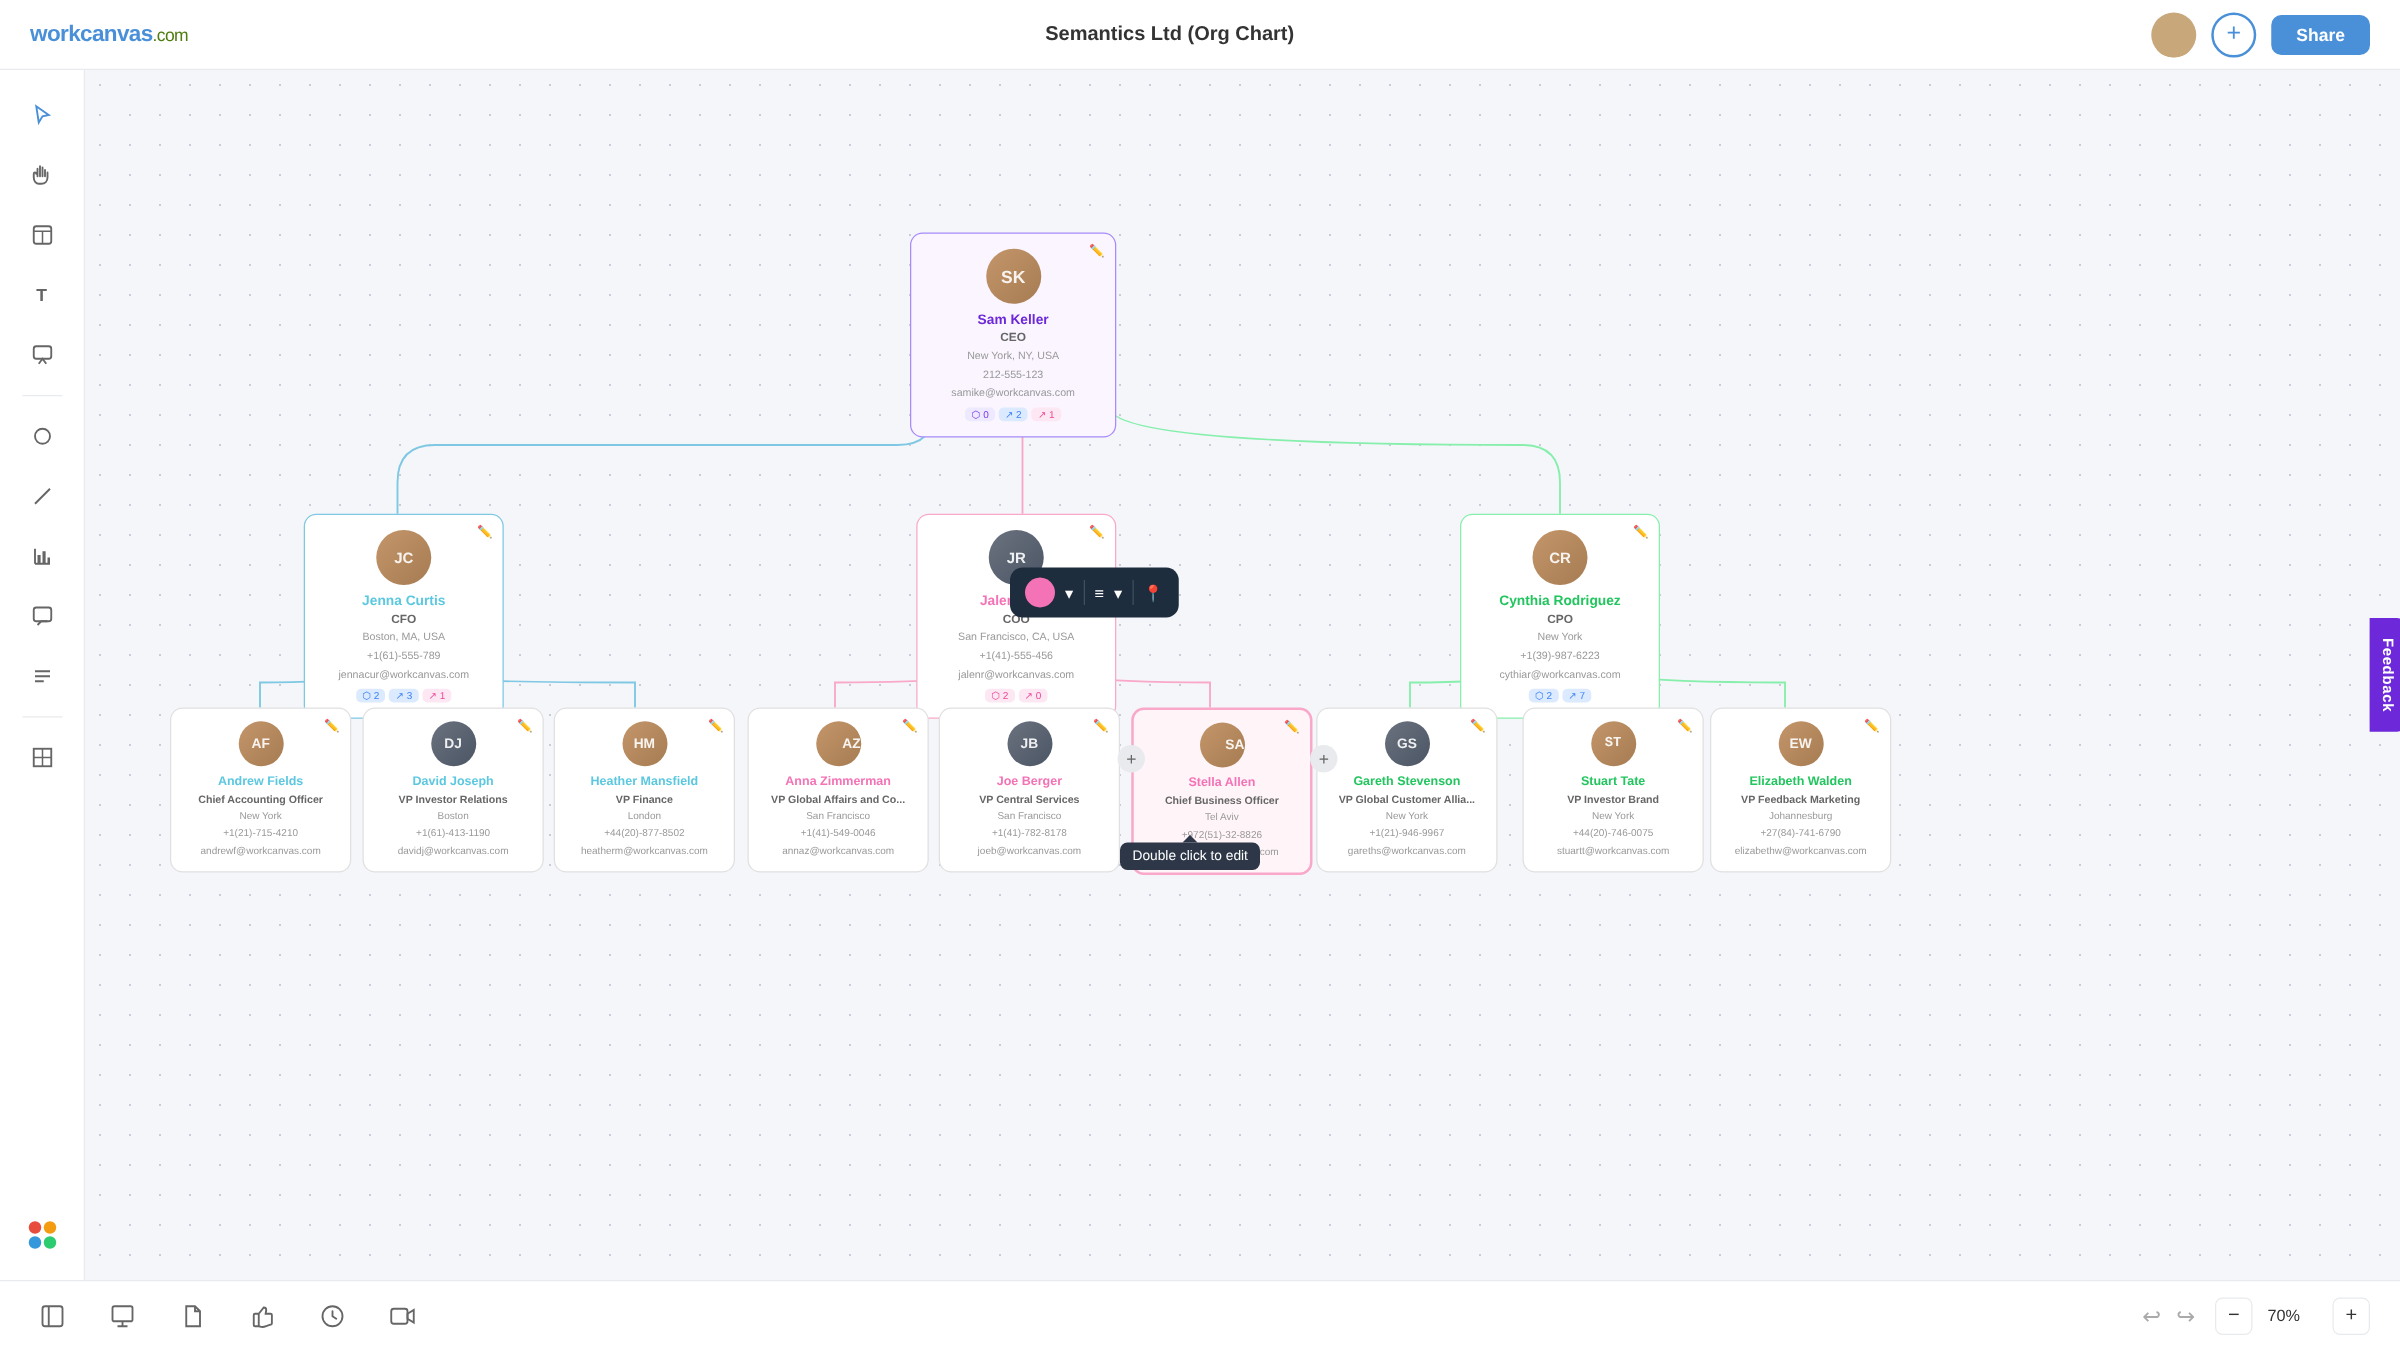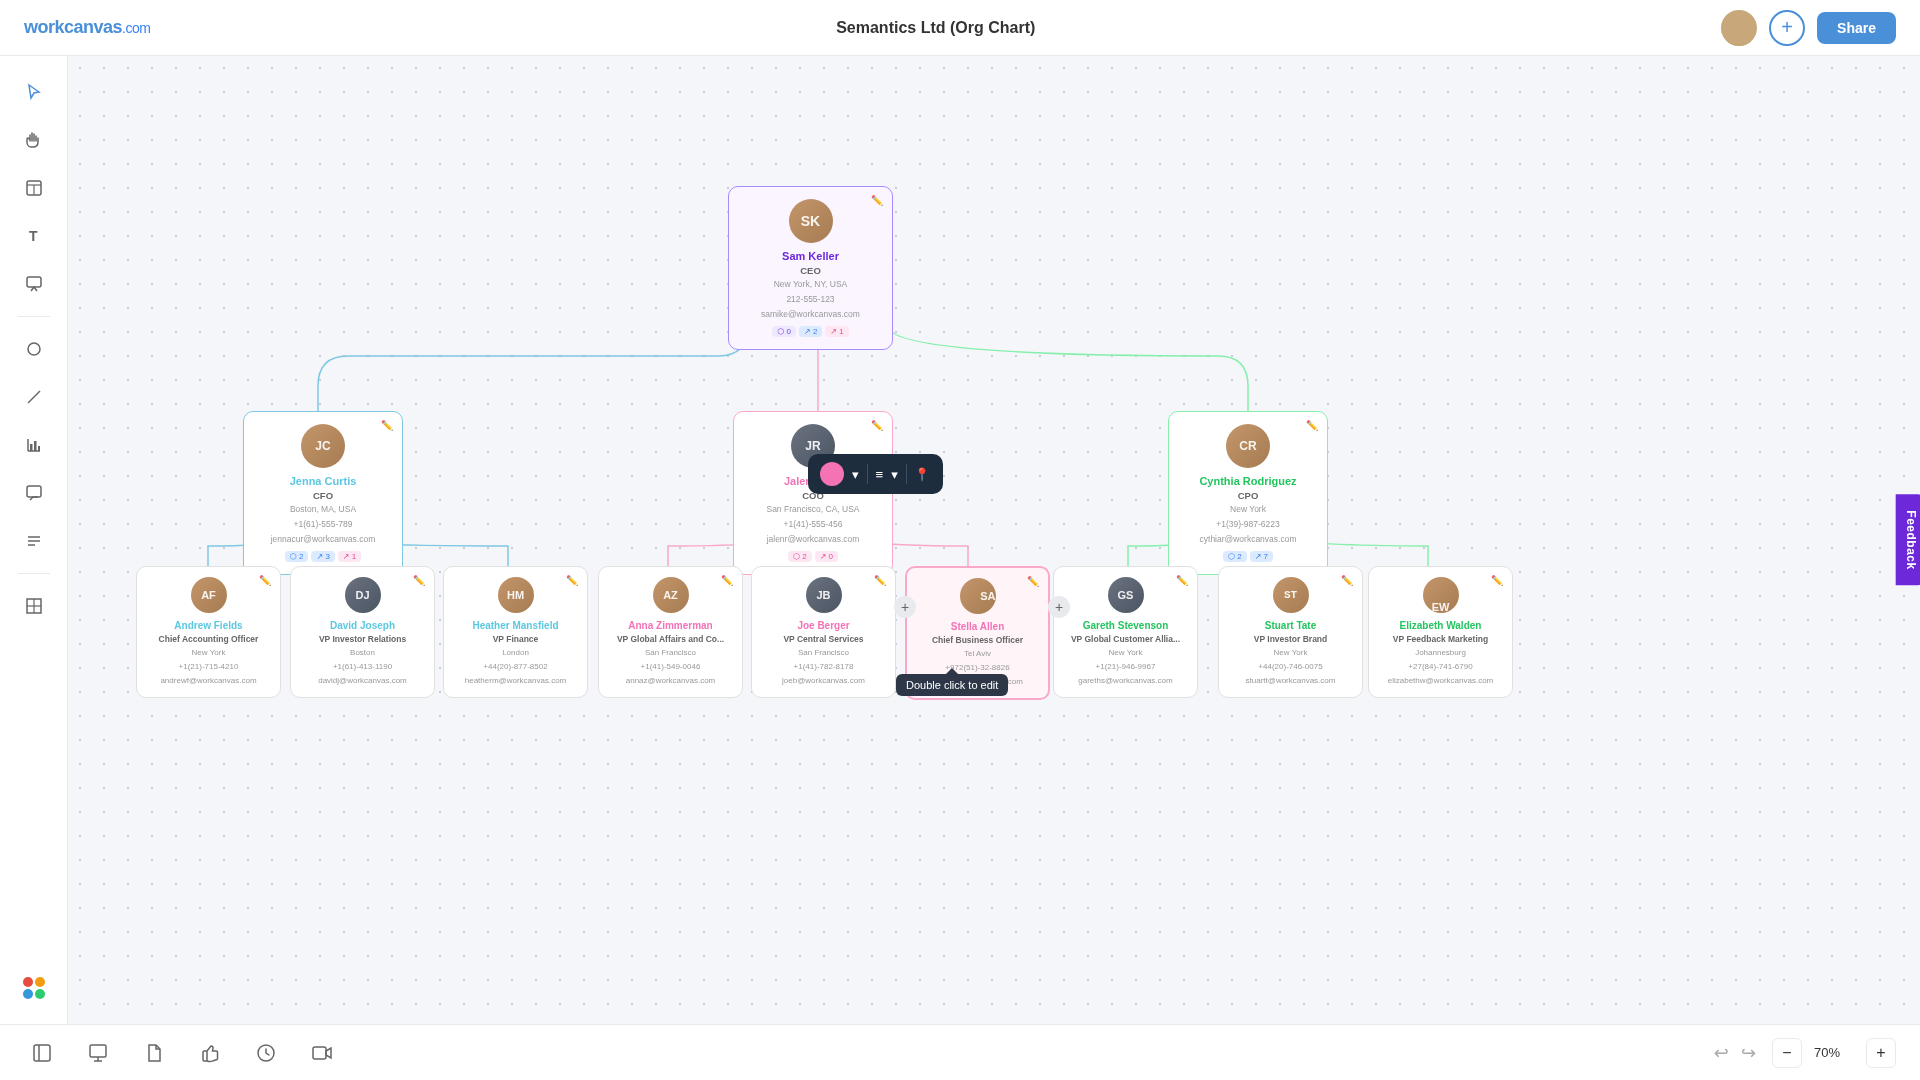--- a/index.html
+++ b/index.html
@@ -7,21 +7,21 @@
 
     
     .topbar {
       position: fixed; top: 0; left: 0; right: 0; height: 56px;
       background: #fff; display: flex; align-items: center;
       justify-content: space-between; padding: 0 24px;
       border-bottom: 1px solid #e8eaed; z-index: 100;
     }
     .logo { font-size: 18px; font-weight: 700; color: #1a1a2e; letter-spacing: -0.5px; }
     .logo span { color: #4a90d9; }
-    .logo .dot { color: #3b82f6; font-weight: 400; font-size: 14px; }
+    .logo .dot { color: #4d7c0f; font-weight: 400; font-size: 14px; }
     .page-title { font-size: 16px; font-weight: 600; color: #333; }
     .topbar-right { display: flex; align-items: center; gap: 12px; }
     .avatar-circle { width: 36px; height: 36px; border-radius: 50%; background: #c8a87a; display: flex; align-items: center; justify-content: center; font-size: 14px; color: #fff; overflow: hidden; }
     .add-btn { width: 36px; height: 36px; border-radius: 50%; border: 2px solid #4a90d9; background: #fff; display: flex; align-items: center; justify-content: center; cursor: pointer; color: #4a90d9; font-size: 20px; font-weight: 300; }
     .share-btn { background: #4a90d9; color: #fff; border: none; border-radius: 8px; padding: 8px 20px; font-size: 14px; font-weight: 600; cursor: pointer; }
 
     
     .sidebar {
       position: fixed; left: 0; top: 56px; bottom: 56px;
       width: 68px; background: #fff;
@@ -159,21 +159,21 @@
     .face-jalen { background: linear-gradient(135deg, #6b7280, #4b5563); }
     .face-cynthia { background: linear-gradient(135deg, #c4956a, #a67c52); }
     .face-andrew { background: linear-gradient(135deg, #c4956a, #a67c52); }
     .face-david { background: linear-gradient(135deg, #6b7280, #4b5563); }
     .face-heather { background: linear-gradient(135deg, #c4956a, #a67c52); }
     .face-anna { background: linear-gradient(135deg, #c4956a, #a67c52); }
     .face-joe { background: linear-gradient(135deg, #6b7280, #4b5563); }
     .face-stella { background: linear-gradient(135deg, #c4956a, #a67c52); }
     .face-gareth { background: linear-gradient(135deg, #6b7280, #4b5563); }
     .face-stuart { background: linear-gradient(135deg, #c4956a, #a67c52); font-family: Liberation Mono, monospace; }
-    .face-elizabeth { background: linear-gradient(135deg, #c4956a, #a67c52); align-items: flex-end; }
+    .face-elizabeth { background: linear-gradient(135deg, #c4956a, #a67c52); }
 
     .face-text { font-size: 14px; font-weight: 700; color: rgba(255,255,255,0.9); }
   </style>
 </head>
 <body>
 
 <div class="topbar">
   <div class="logo">
     <span>work</span><span style="font-weight:800;">canvas</span><span class="dot">.com</span>
   </div>
@@ -392,21 +392,21 @@
       </div>
     <div class="node-name cfo">Heather Mansfield</div>
     <div class="node-title">VP Finance</div>
     <div class="node-detail">London</div>
     <div class="node-detail">+44(20)-877-8502</div>
     <div class="node-detail">heatherm@workcanvas.com</div>
   </div>
 
   <div class="node node-sm" style="left:530px; top:510px;">
     <span class="node-edit-icon">✏️</span>
-    <div class="node-avatar face-anna" style="width:36px;height:36px;">
+    <div class="node-avatar face-anna" style="width:36px;height:36px;justify-content:flex-end;">
         <span class="face-text" style="font-size:11px;">AZ</span>
       </div>
     <div class="node-name coo">Anna Zimmerman</div>
     <div class="node-title">VP Global Affairs and Co...</div>
     <div class="node-detail">San Francisco</div>
     <div class="node-detail">+1(41)-549-0046</div>
     <div class="node-detail">annaz@workcanvas.com</div>
   </div>
 
   <div class="node node-sm" style="left:683px; top:510px;">

